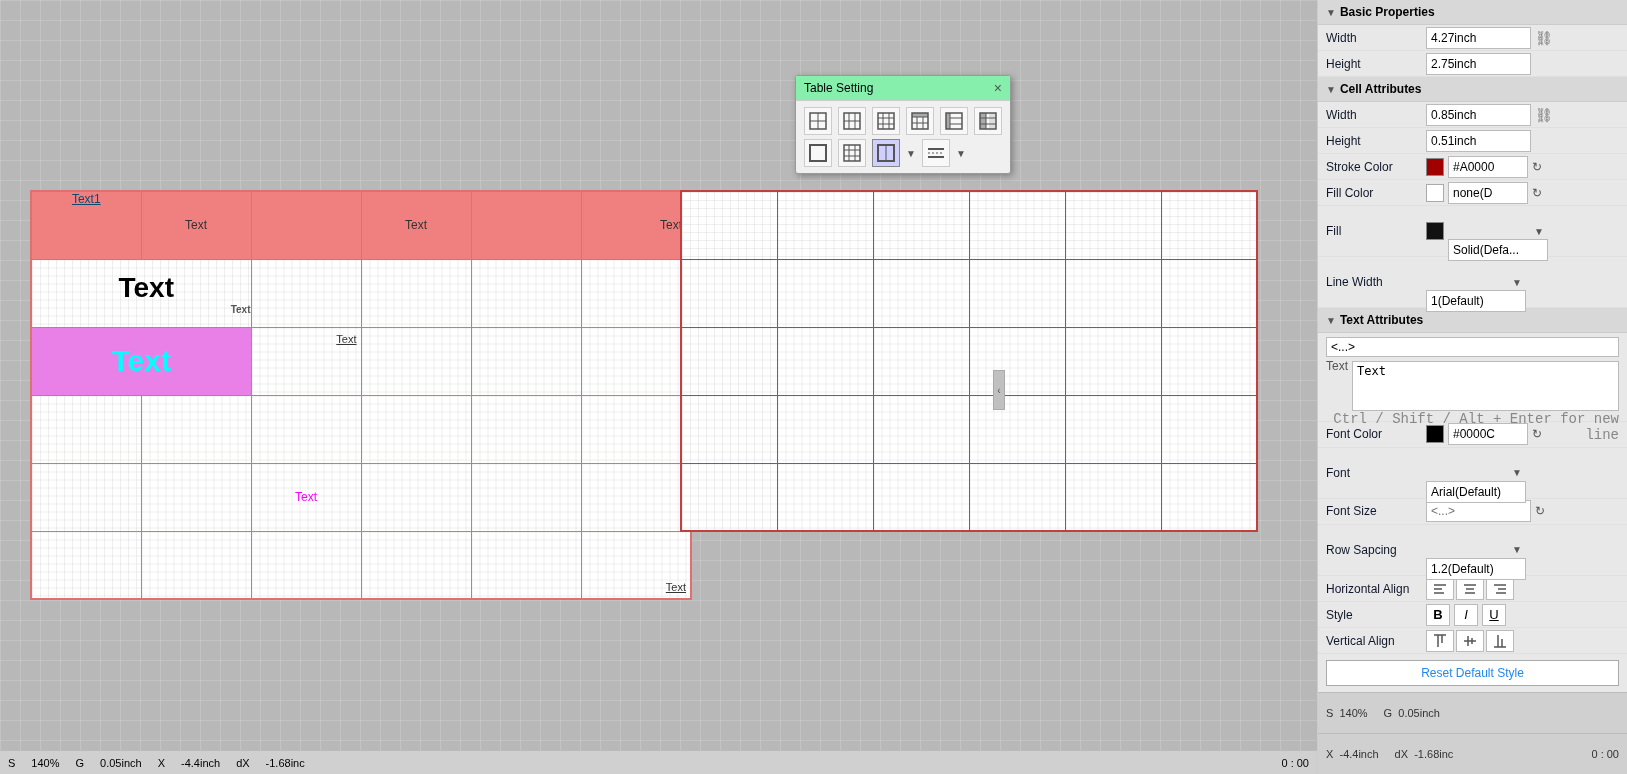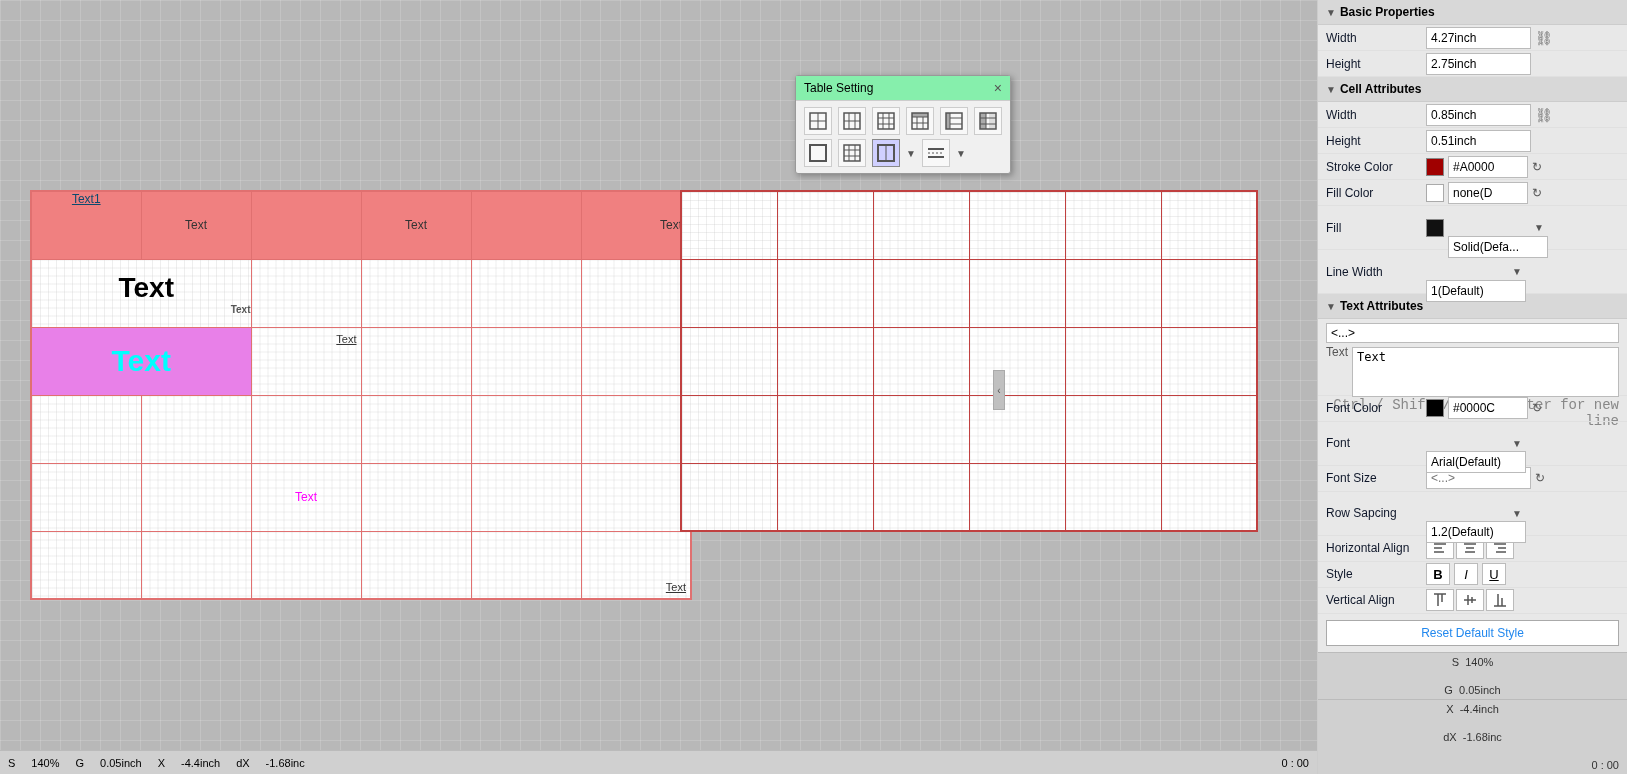--- a/index.html
+++ b/index.html
@@ -294,25 +294,24 @@
       font-size: 12px;
       color: #2288ee;
       text-align: center;
     }
 
     .status-bar {
       display: flex;
       align-items: center;
       background: #d0d0d0;
       border-top: 1px solid #bbb;
-      padding: 3px 8px;
+      padding: 14px 8px;
       font-size: 11px;
       gap: 16px;
       flex-shrink: 0;
-      flex-direction: column;
     }
     .status-item {
       color: #333;
     }
 
     
     .canvas-status {
       position: absolute;
       bottom: 0;
       left: 0;

